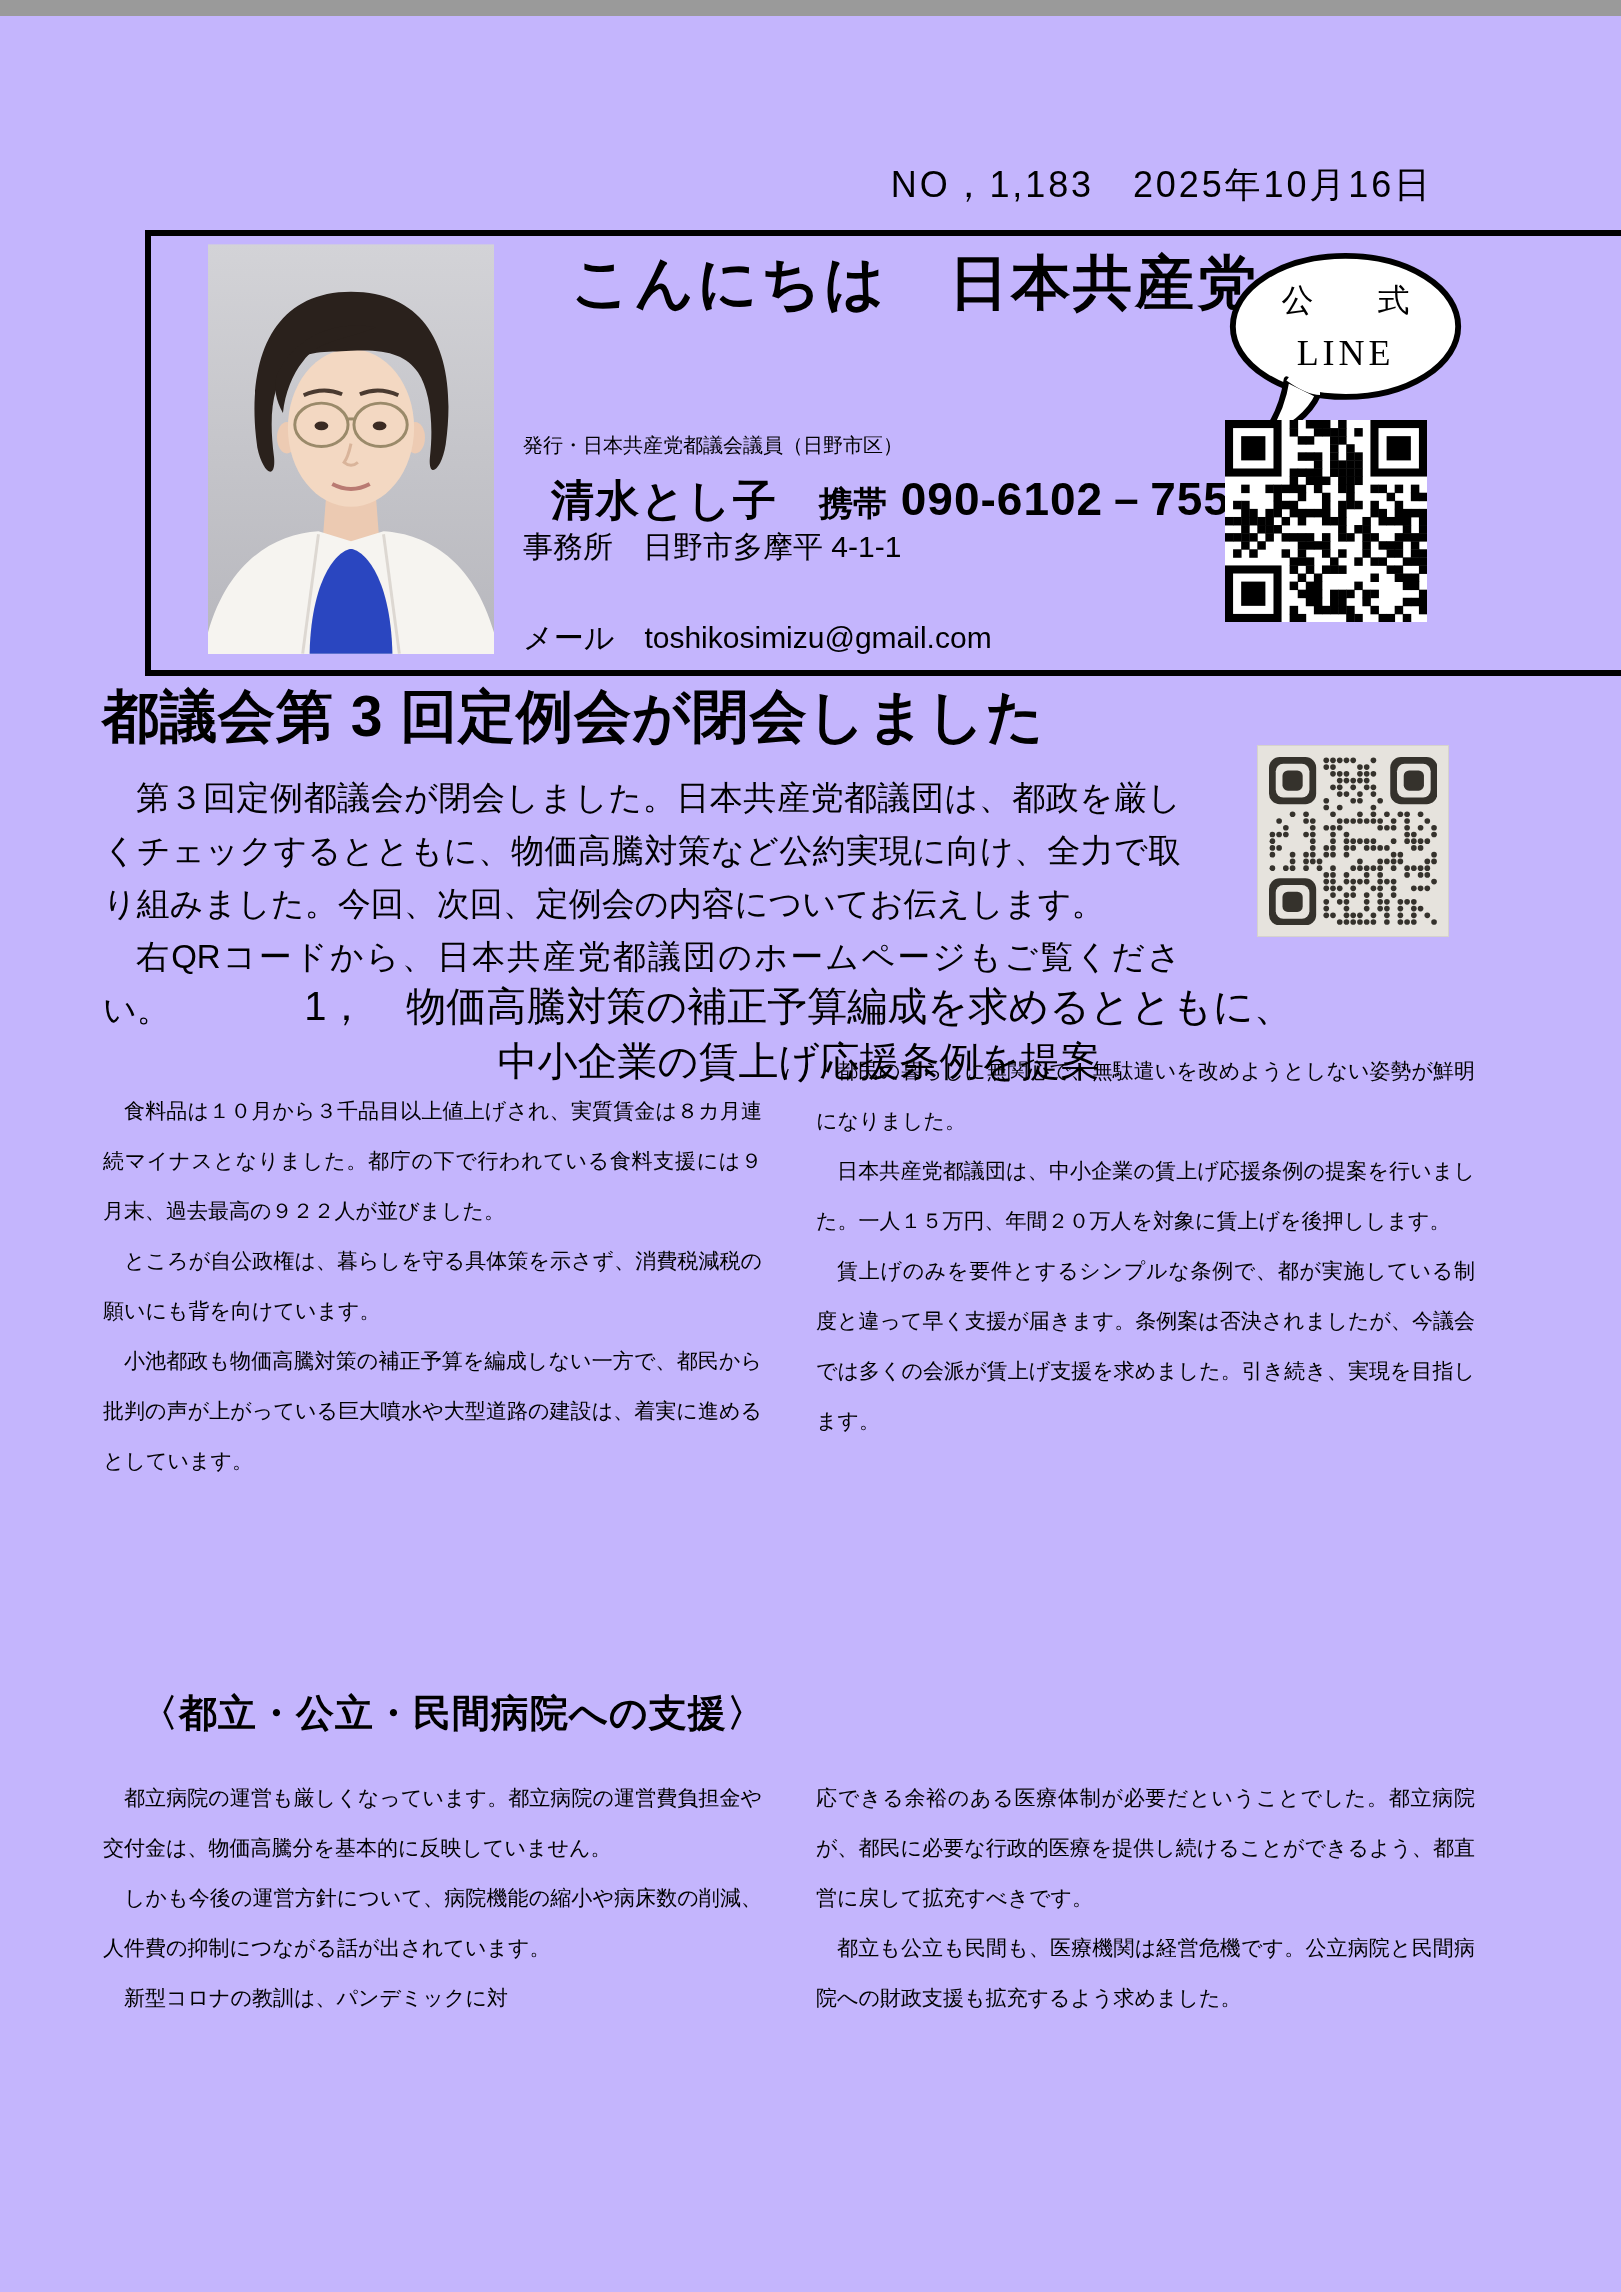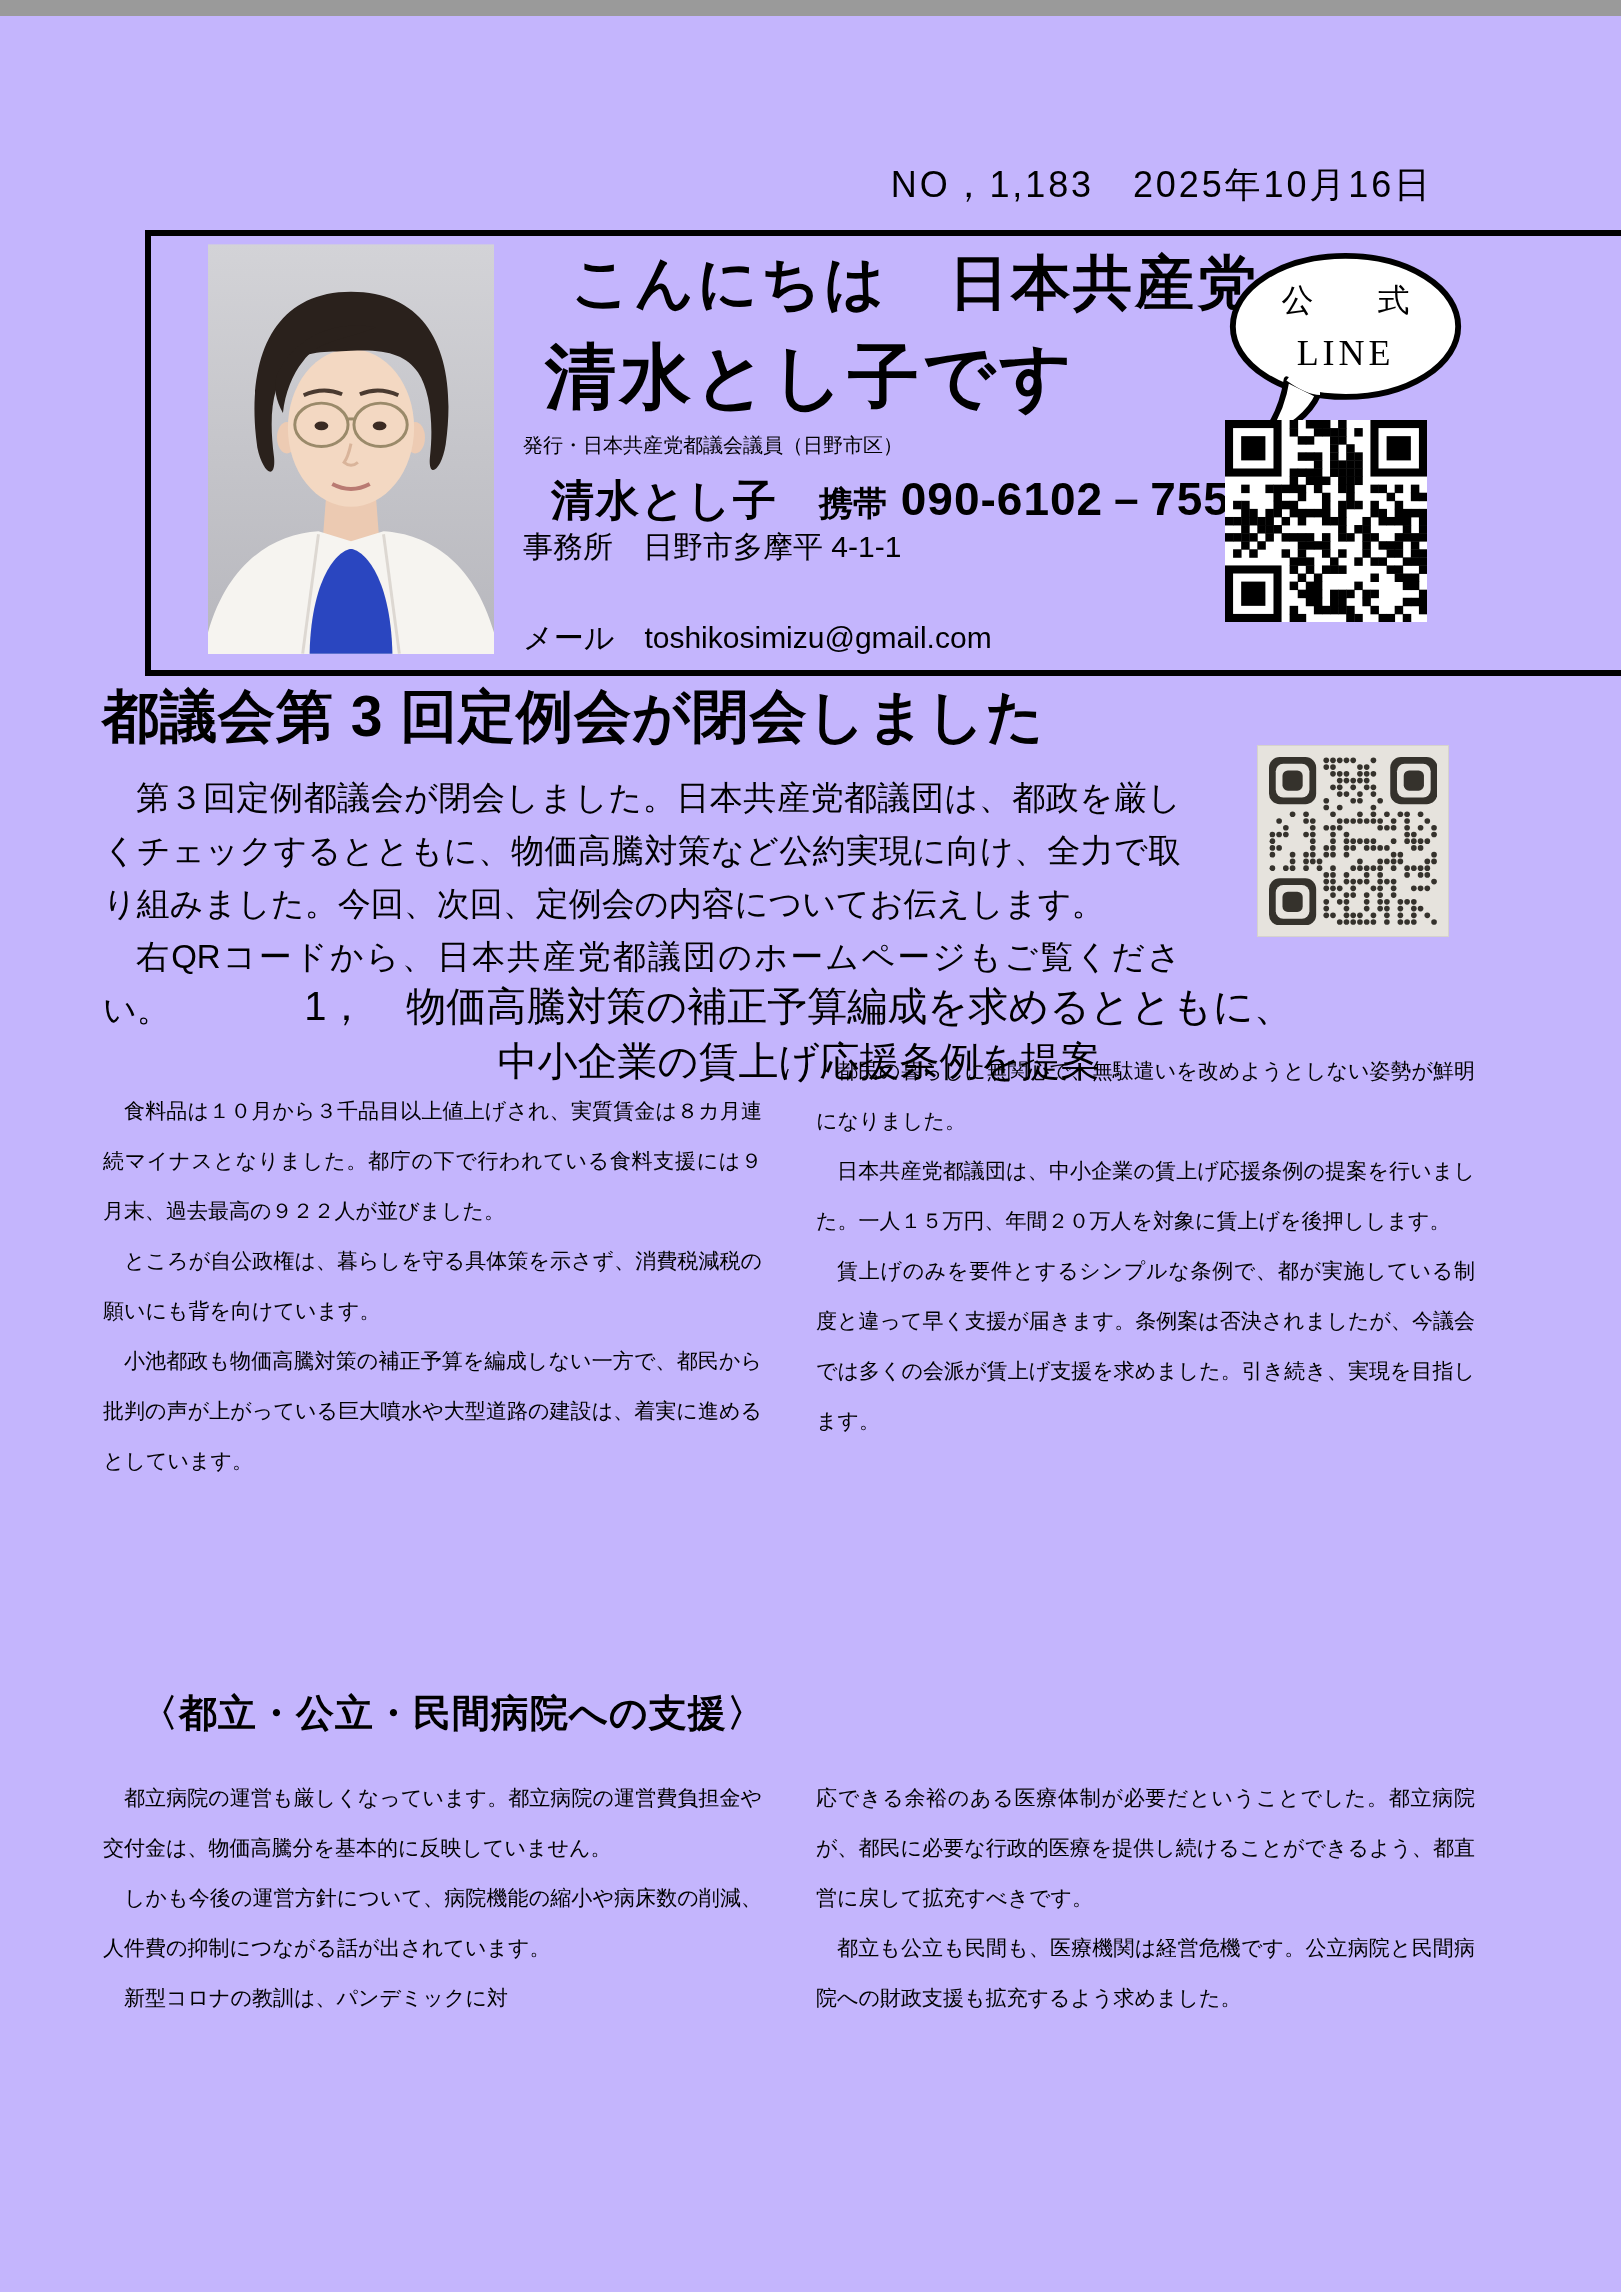--- a/index.html
+++ b/index.html
@@ -92,21 +92,20 @@
         <ellipse cx="175" cy="183" rx="27" ry="22" fill="none" stroke="#9a8a6a" stroke-width="3"></ellipse>
         <path d="M142,177 L148,177" stroke="#9a8a6a" stroke-width="3"></path>
         <ellipse cx="115" cy="184" rx="7" ry="4.5" fill="#3a2a22"></ellipse>
         <ellipse cx="174" cy="184" rx="7" ry="4.5" fill="#3a2a22"></ellipse>
         <path d="M145,202 Q142,216 138,221 Q145,227 152,221" stroke="#d9b49a" stroke-width="3" fill="none"></path>
         <path d="M126,243 Q145,253 164,243" stroke="#b97a72" stroke-width="4" fill="none"></path>
       </svg>
     </div>
 
     <div class="greeting">こんにちは　日本共産党</div>
-    <div class="name-line">清水とし子です</div>
     <div class="publisher">発行・日本共産党都議会議員（日野市区）</div>
 
     <div class="contact-line">
       <span class="contact-name">清水とし子</span>
       <span class="contact-mobile-label">携帯</span>
       <span class="contact-mobile">090-6102－7555</span>
     </div>
 
     <div class="office">事務所　日野市多摩平 4-1-1</div>
     <div class="email">メール　toshikosimizu@gmail.com</div>

